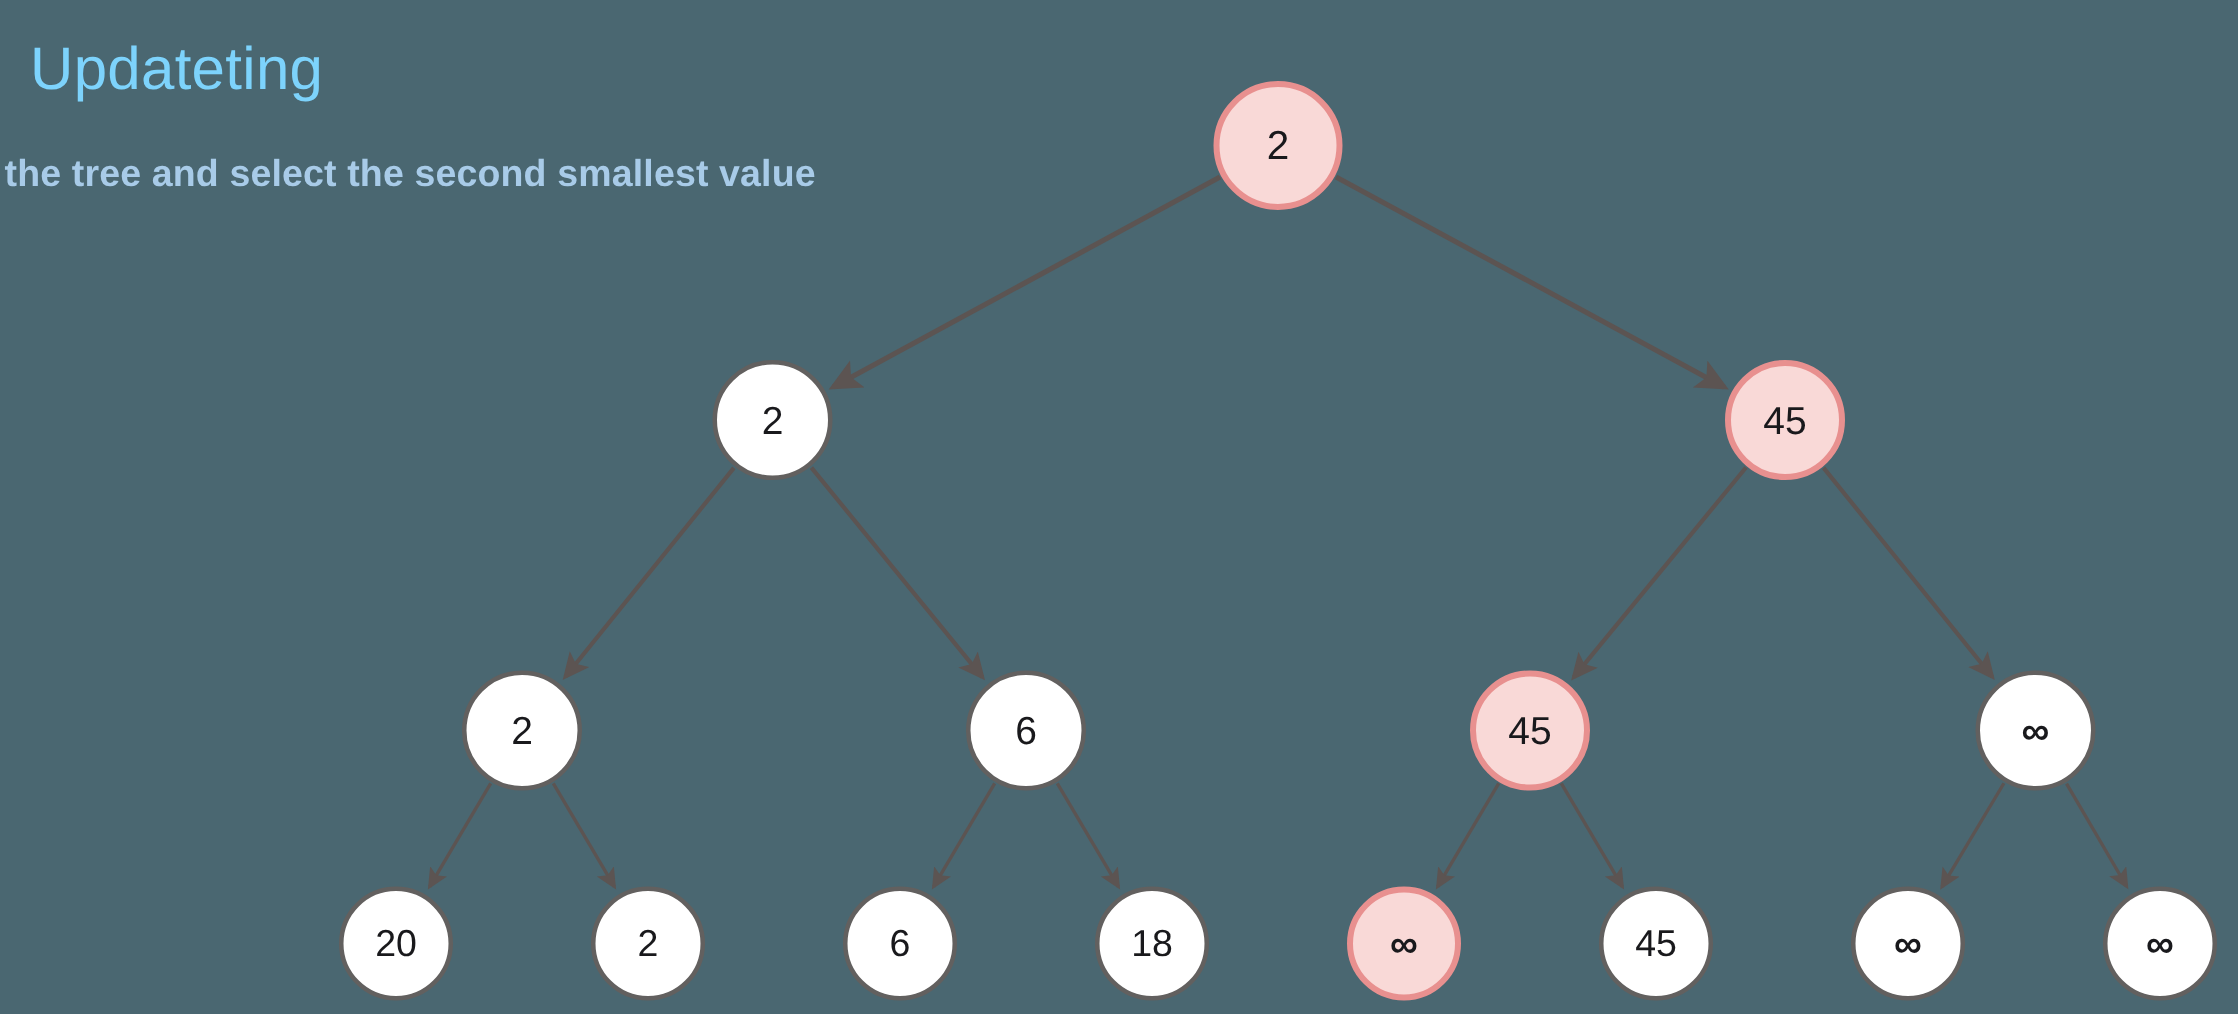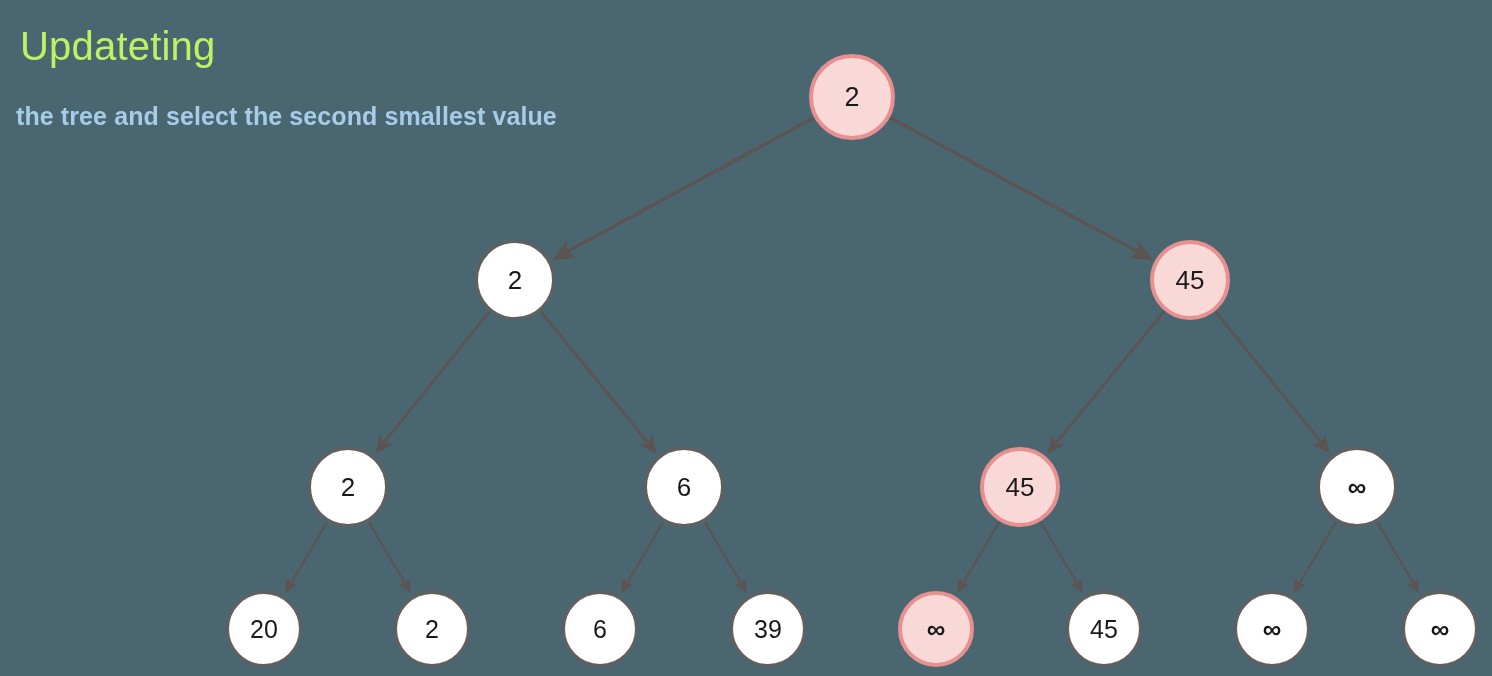--- a/index.html
+++ b/index.html
@@ -27,27 +27,27 @@
     z-index: 5;
     pointer-events: none;
   }
   .slide-title {
     position: absolute;
     left: 20px;
     top: 26px;
     font-size: 40px;
     font-weight: 400;
     letter-spacing: 0.2px;
-    color: #bef264;
+    color: #7dd3fc;
     line-height: 1;
     white-space: nowrap;
   }
   .slide-subtitle {
     position: absolute;
-    left: 16px;
+    left: 3px;
     top: 104px;
     font-size: 25px;
     font-weight: 700;
     letter-spacing: 0.1px;
     color: #a8cbe8;
     line-height: 1;
     white-space: nowrap;
   }
   svg.tree-edges {
     position: absolute;
@@ -146,21 +146,21 @@
       <div class="tree-node size-sm node-plain" style="left: 226px; top: 591px;">
         <span class="node-value">20</span>
       </div>
       <div class="tree-node size-sm node-plain" style="left: 394px; top: 591px;">
         <span class="node-value">2</span>
       </div>
       <div class="tree-node size-sm node-plain" style="left: 562px; top: 591px;">
         <span class="node-value">6</span>
       </div>
       <div class="tree-node size-sm node-plain" style="left: 730px; top: 591px;">
-        <span class="node-value">39</span>
+        <span class="node-value">18</span>
       </div>
       <div class="tree-node size-sm node-highlight inf" style="left: 898px; top: 591px;">
         <span class="node-value">∞</span>
       </div>
       <div class="tree-node size-sm node-plain" style="left: 1066px; top: 591px;">
         <span class="node-value">45</span>
       </div>
       <div class="tree-node size-sm node-plain inf" style="left: 1234px; top: 591px;">
         <span class="node-value">∞</span>
       </div>

